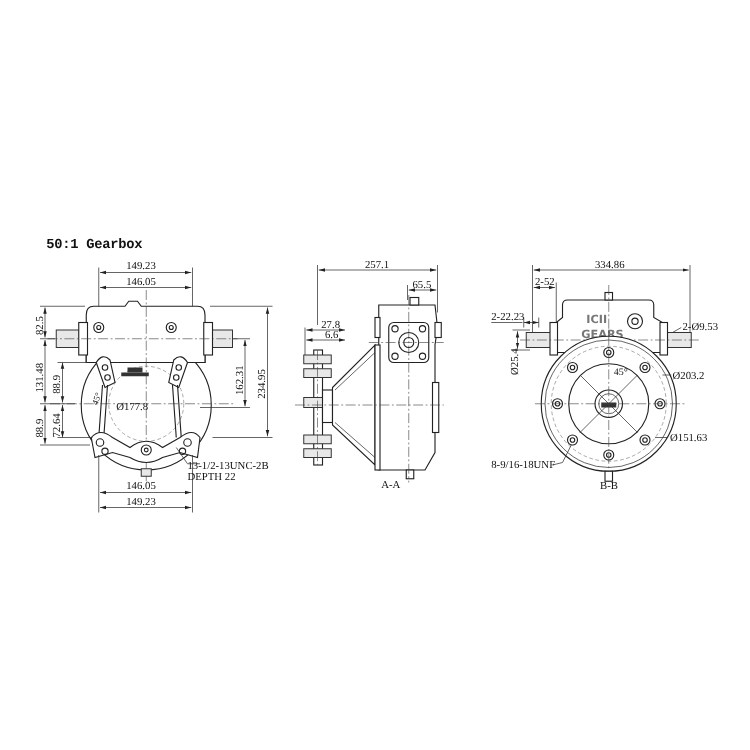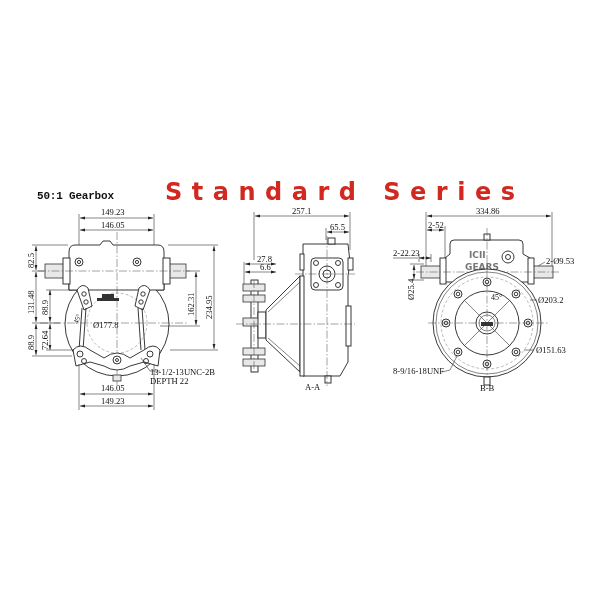--- a/index.html
+++ b/index.html
@@ -14,21 +14,20 @@
   .dash{stroke:#777;stroke-width:0.5;fill:none;stroke-dasharray:3 2;}
   .body{stroke:#222;stroke-width:0.9;fill:#fff;}
   .grey{stroke:#333;stroke-width:0.8;fill:#e8e8e8;}
 </style>
 </head>
 <body>
 
 <div id="root">
 
   <div class="title">50:1 Gearbox</div>
-  <div class="series">Standard Series</div>
 
   <svg width="600" height="600" viewBox="0 0 600 600">
     <defs>
       <marker id="ar" markerWidth="6" markerHeight="6" refX="5" refY="3" orient="auto-start-reverse" markerUnits="userSpaceOnUse">
         <path d="M0,1.6 L5,3 L0,4.4 Z" fill="#222"></path>
       </marker>
     </defs>
 
     <g>
 

